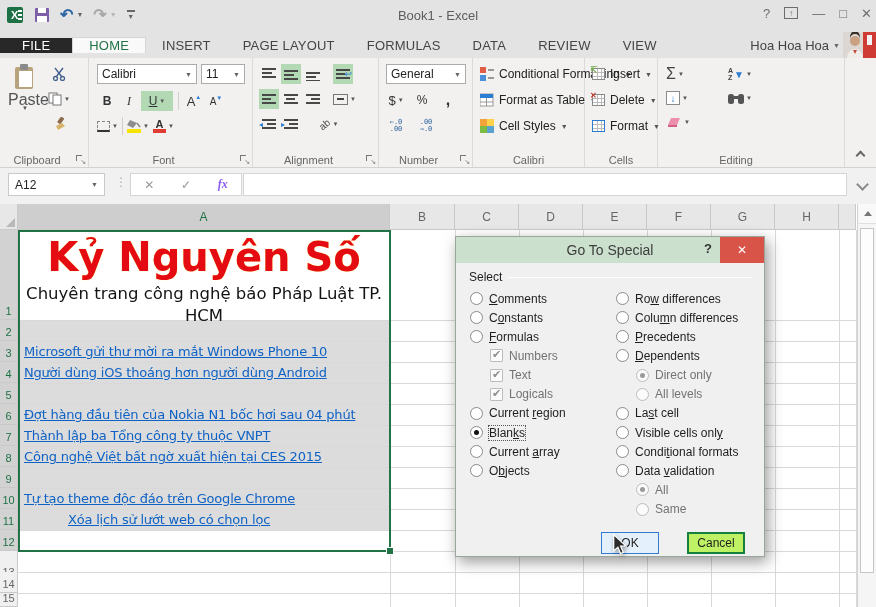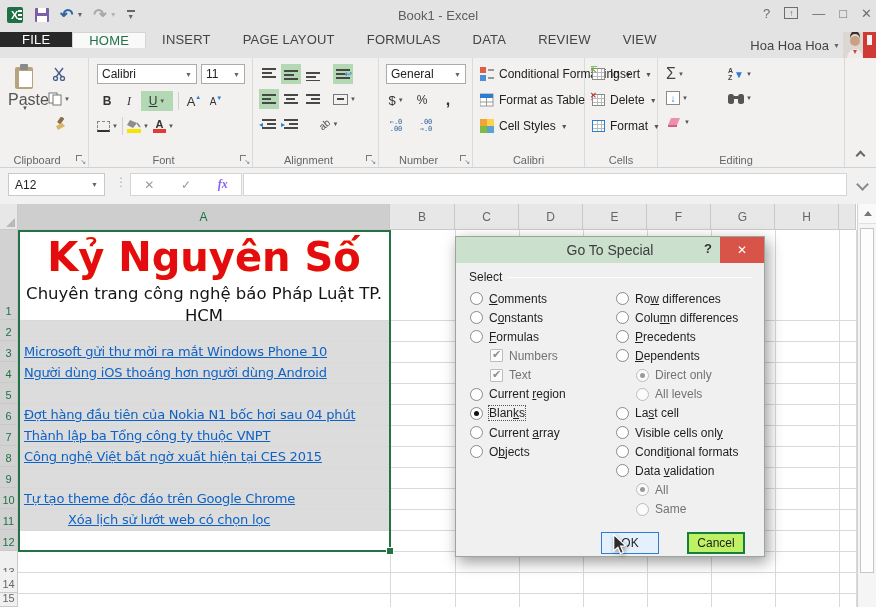--- a/index.html
+++ b/index.html
@@ -13,21 +13,21 @@
   #qat { position:absolute; left:6px; top:5px; display:flex; align-items:center; gap:10px; z-index:4; }
   .qbtn { display:inline-flex; align-items:center; font-size:15px; color:#2f6fb0; }
   .qbtn .dd { font-size:7px; color:#666; margin-left:3px; }
   #undo-glyph { color:#2e66a4; font-weight:bold; font-size:16px; }
   #redo-glyph { color:#a8a8a8; font-weight:bold; font-size:16px; }
   #title-text { position:absolute; left:0; right:0; top:8px; text-align:center; font-size:13px; color:#5d5d5d; z-index:3; }
   #wincontrols { position:absolute; right:4px; top:6px; display:flex; gap:14px; z-index:4; color:#6e6e6e; font-size:13px; }
   #wincontrols span { cursor:default; }
 
   
-  #tabrow { position:absolute; left:0; top:32px; width:876px; height:26px; background:#e3e3e3; z-index:3; display:flex; align-items:flex-start; }
+  #tabrow { position:absolute; left:0; top:32px; width:876px; height:26px; background:#e3e3e3; z-index:3; display:flex; align-items:center; }
   .tab { padding:0 16px; display:flex; align-items:center; font-size:13px; color:#444; letter-spacing:.2px; }
   .tab.file { background:#282828; color:#fff; padding:0 22px; }
   .tab.active { background:#f9f9f9; color:#217346; border:1px solid #d5d5d5; border-bottom:none; }
   #user-area { position:absolute; right:36px; top:32px; height:26px; display:flex; align-items:center; gap:4px; font-size:13px; color:#444; z-index:4; }
   #user-area .dd { font-size:7px; color:#666; }
   #avatar { position:absolute; right:0; top:32px; width:33px; height:26px; z-index:4; overflow:hidden; }
 
   
   #ribbon { position:absolute; left:0; top:58px; width:876px; height:110px; background:#f2f1f0; border-bottom:1px solid #d2d2d2; z-index:3; }
   .group { position:absolute; top:0; height:109px; border-right:1px solid #dadada; }
@@ -658,20 +658,24 @@
             <span class="olb"><u>F</u>ormulas</span>
           </div>
           <div class="opt ind dis on">
             <span class="ctl cb"></span>
             <span class="olb">Numbers</span>
           </div>
           <div class="opt ind dis on">
             <span class="ctl cb"></span>
             <span class="olb">Text</span>
           </div>
+          <div class="opt ind dis on">
+            <span class="ctl cb"></span>
+            <span class="olb">Logicals</span>
+          </div>
           <div class="opt">
             <span class="ctl rd"></span>
             <span class="olb">Current <u>r</u>egion</span>
           </div>
           <div class="opt on foc">
             <span class="ctl rd"></span>
             <span class="olb">Blan<u>k</u>s</span>
           </div>
           <div class="opt">
             <span class="ctl rd"></span>

